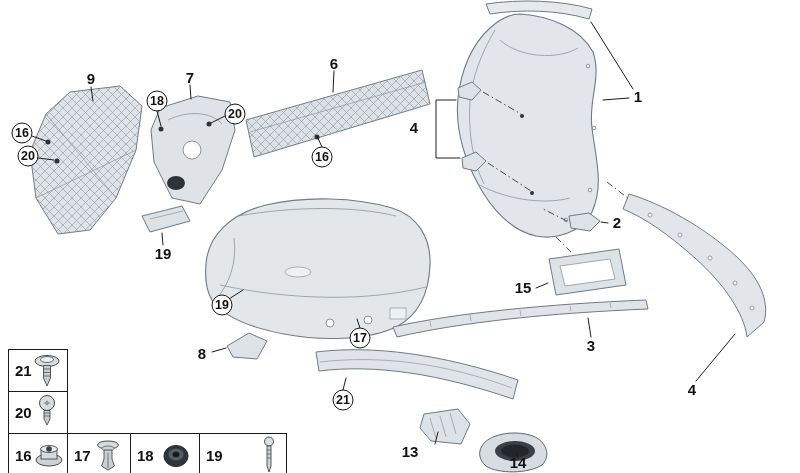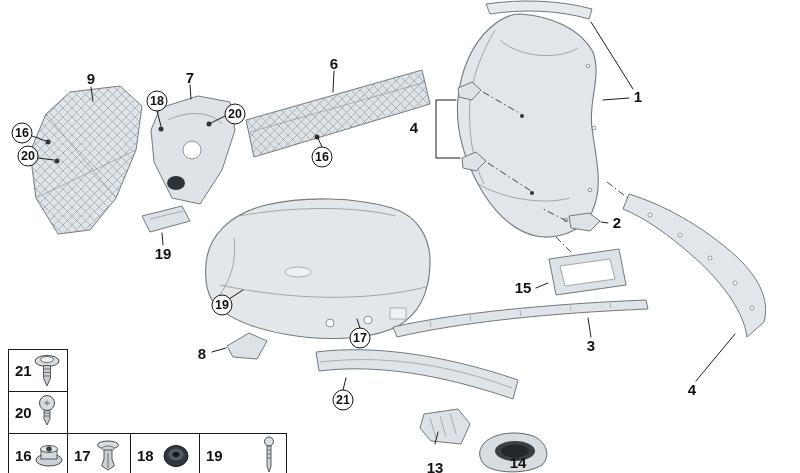--- a/index.html
+++ b/index.html
@@ -217,21 +217,21 @@
   <div class="plain-label" style="left:190px; top:77px;">7</div>
   <div class="plain-label" style="left:334px; top:63px;">6</div>
   <div class="plain-label" style="left:414px; top:127px;">4</div>
   <div class="plain-label" style="left:638px; top:96px;">1</div>
   <div class="plain-label" style="left:617px; top:222px;">2</div>
   <div class="plain-label" style="left:163px; top:253px;">19</div>
   <div class="plain-label" style="left:523px; top:287px;">15</div>
   <div class="plain-label" style="left:591px; top:345px;">3</div>
   <div class="plain-label" style="left:202px; top:353px;">8</div>
   <div class="plain-label" style="left:692px; top:389px;">4</div>
-  <div class="plain-label" style="left:435px; top:451px;margin-top:16px;">13</div>
+  <div class="plain-label" style="left:410px; top:451px;">13</div>
   <div class="plain-label" style="left:518px; top:462px;text-align:center;">14</div>
 
   <div class="circ-label" style="left:157px; top:101px;">18</div>
   <div class="circ-label" style="left:22px;  top:133px;">16</div>
   <div class="circ-label" style="left:28px;  top:156px;">20</div>
   <div class="circ-label" style="left:235px; top:114px;">20</div>
   <div class="circ-label" style="left:322px; top:157px;">16</div>
   <div class="circ-label" style="left:222px; top:305px;">19</div>
   <div class="circ-label" style="left:360px; top:338px;">17</div>
   <div class="circ-label" style="left:343px; top:400px;">21</div>

